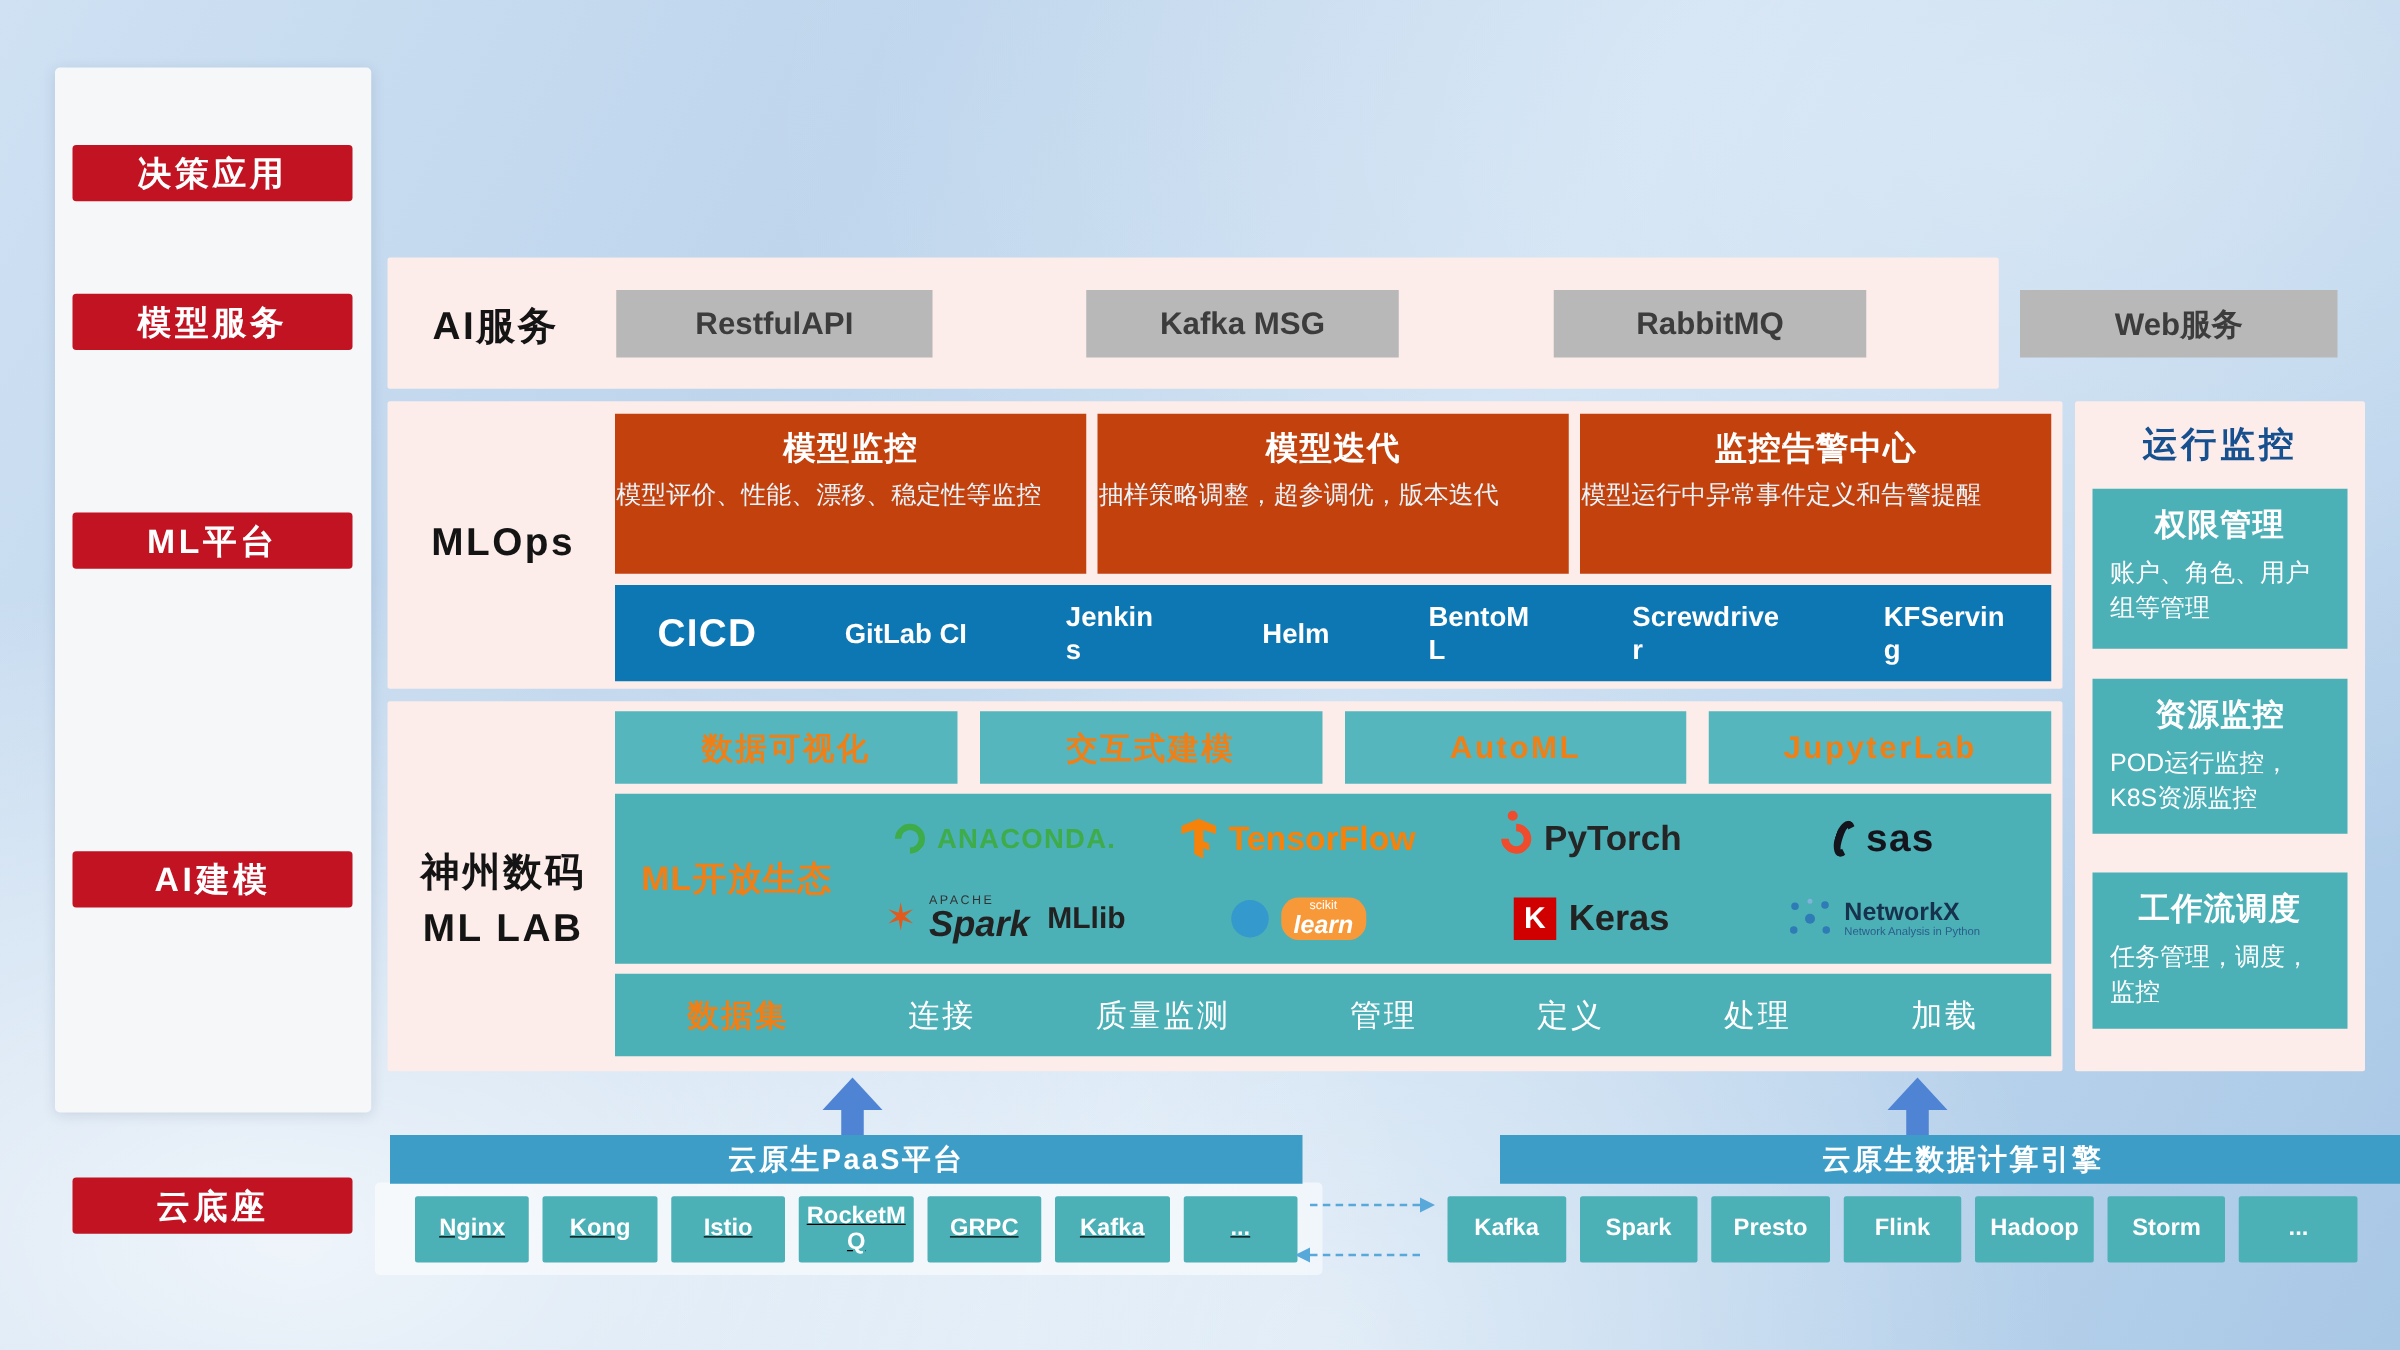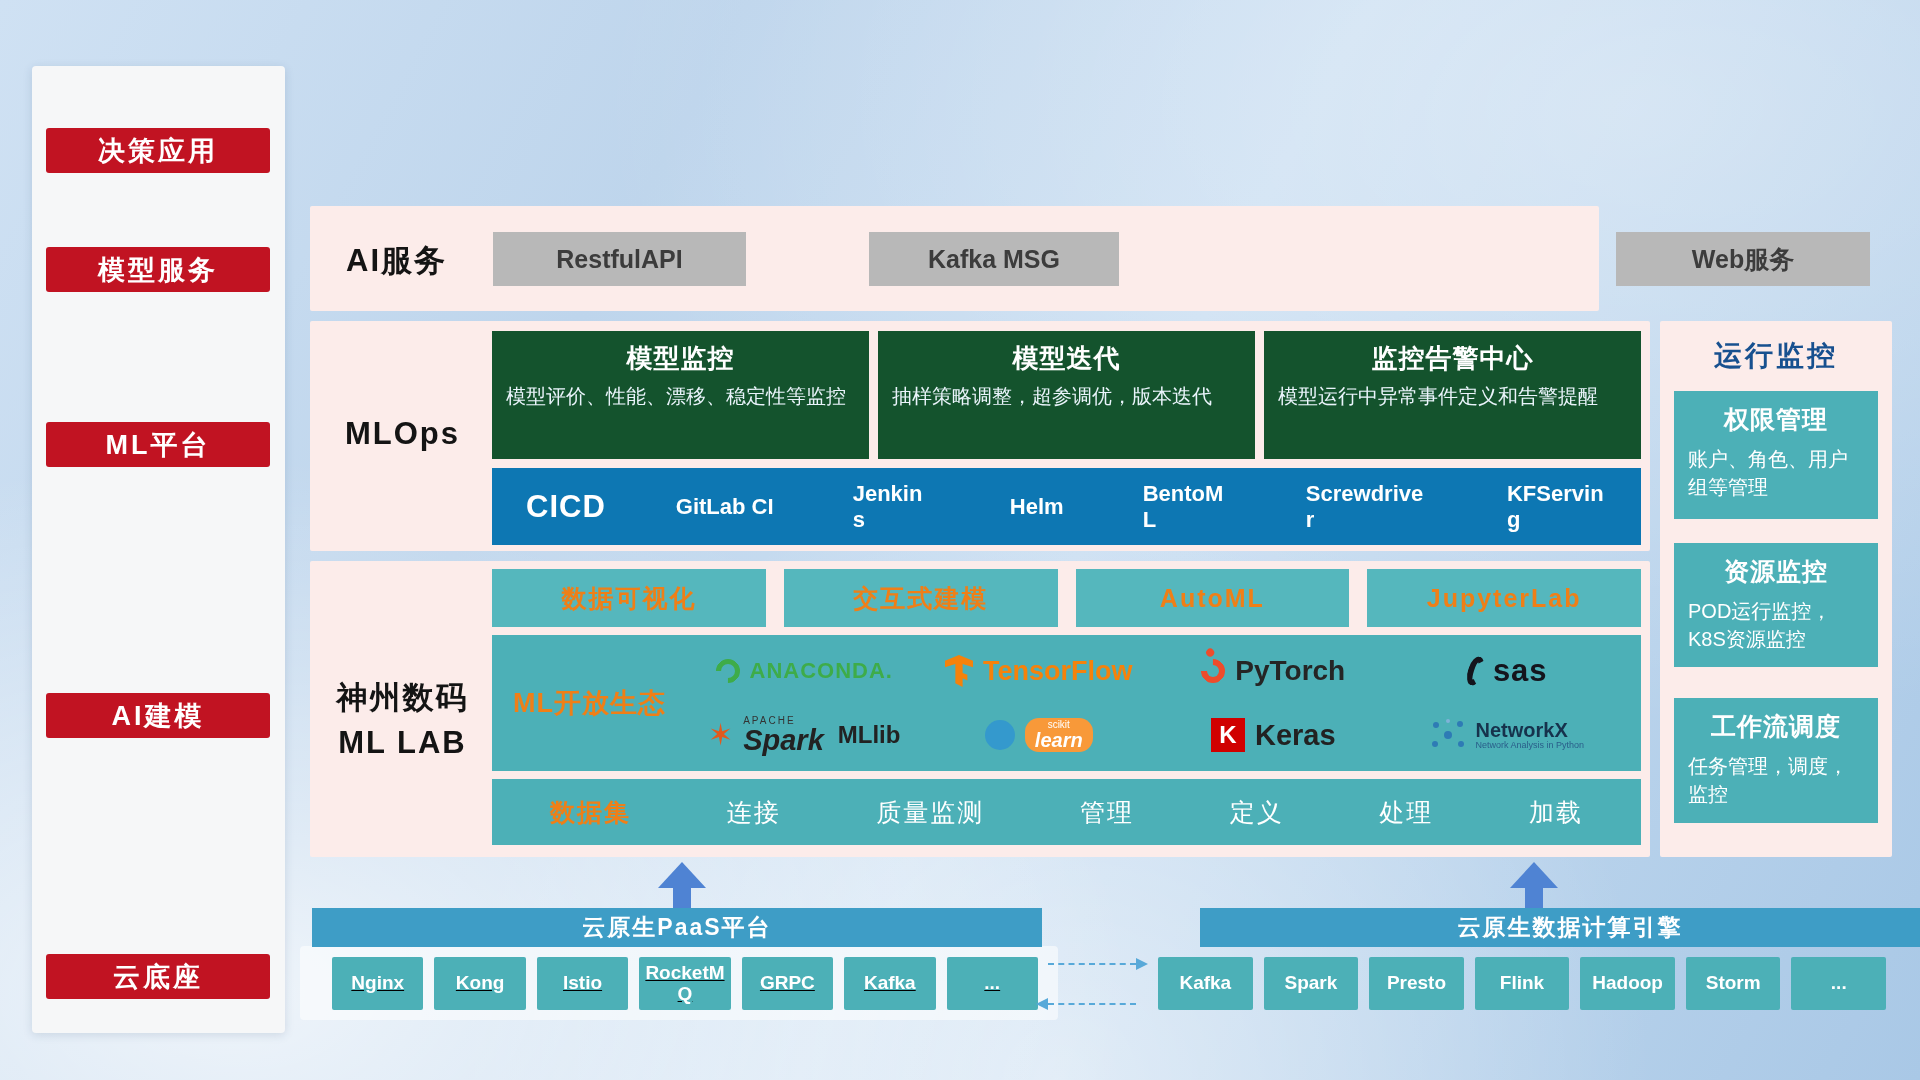--- a/index.html
+++ b/index.html
@@ -6,41 +6,41 @@
   body { font-family:"Liberation Sans","DejaVu Sans",sans-serif; }
   .stage{
     position:relative; width:1920px; height:1080px; overflow:hidden;
     background:
       radial-gradient(ellipse at 12% 92%, rgba(255,255,255,.75), rgba(255,255,255,0) 38%),
       radial-gradient(ellipse at 55% 100%, rgba(255,255,255,.5), rgba(255,255,255,0) 40%),
       radial-gradient(ellipse at 85% 10%, rgba(255,255,255,.35), rgba(255,255,255,0) 45%),
       linear-gradient(118deg,#cfe1f3 0%,#bed5ec 30%,#cbdff2 55%,#a9c8e6 100%);
   }
   
-  .sidebar{ position:absolute; left:32px; top:54px; width:253px; height:967px;
-    background:#f6f7f8; border-radius:4px; box-shadow:0 2px 10px rgba(40,70,110,.15);margin-top:12px; }
+  .sidebar{ position:absolute; left:44px; top:54px; width:253px; height:836px;
+    background:#f6f7f8; border-radius:4px; box-shadow:0 2px 10px rgba(40,70,110,.15); }
   .side-btn{ position:absolute; left:14px; width:224px; height:45px; background:#c11322;
     color:#fff; font-size:27px; font-weight:bold; letter-spacing:3px; border-radius:3px;
     display:flex; align-items:center; justify-content:center; }
   
   .panel{ position:absolute; background:#fcecea; border-radius:2px; }
   .p1{ left:310px; top:55px;  width:1582px; height:140px; }
   .p2{ left:310px; top:206px; width:1289px; height:105px; }
   .p3{ left:310px; top:321px; width:1340px; height:230px; }
   .p4{ left:310px; top:561px; width:1340px; height:296px; }
   .p5{ left:1660px; top:321px; width:232px; height:536px; }
   .section-label{ position:absolute; font-size:31px; font-weight:bold; color:#141414; letter-spacing:2px; }
   .row-text{ position:absolute; font-size:27px; color:#4f4f4f; letter-spacing:1px; }
   
   .gray-btn{ position:absolute; top:26px; height:54px; background:#b8b8b8; color:#3c3c3c;
     font-size:25px; font-weight:bold; display:flex; align-items:center; justify-content:center; }
   
   .mlops-label{ left:10px; top:95px; width:165px; text-align:center; }
   .mlops-cards{ position:absolute; left:182px; top:10px; width:1149px; height:128px; display:flex; gap:9px; }
-  .blue-card{ flex:1; background:#14532d; color:#fff; padding:10px 14px; }
+  .blue-card{ flex:1; background:#c2410c; color:#fff; padding:10px 1px; }
   .blue-card .t{ text-align:center; font-size:26px; font-weight:bold; margin-bottom:7px; letter-spacing:1px;}
   .blue-card .d{ font-size:20px; line-height:1.35; color:#eaf4fb; }
   .cicd{ position:absolute; left:182px; top:147px; width:1149px; height:77px; background:#0d77b3;
     color:#fff; display:flex; align-items:center; padding:0 34px; }
   .cicd-label{ font-size:31px; font-weight:bold; margin-right:70px; letter-spacing:1px; }
   .cicd-items{ flex:1; display:flex; justify-content:space-between; align-items:center; }
   .ci-item{ font-size:22px; font-weight:bold; line-height:1.15; }
   .ci-item.narrow{ word-break:break-all; }
   
   .mllab-label{ left:5px; top:115px; width:175px; text-align:center; line-height:1.45; }
@@ -133,20 +133,21 @@
     <div class="side-btn" style="top:356px">ML平台</div>
     <div class="side-btn" style="top:627px">AI建模</div>
     <div class="side-btn" style="top:888px">云底座</div>
   </div>
 
 
   <div class="panel p2">
     <div class="section-label" style="left:36px; top:34px">AI服务</div>
     <div class="gray-btn" style="left:183px; width:253px">RestfulAPI</div>
     <div class="gray-btn" style="left:559px; width:250px">Kafka MSG</div>
+    <div class="gray-btn" style="left:933px; width:250px">RabbitMQ</div>
     <div class="gray-btn" style="left:1306px; width:254px">Web服务</div>
   </div>
 
   <div class="panel p3">
     <div class="section-label mlops-label">MLOps</div>
     <div class="mlops-cards">
       <div class="blue-card">
         <div class="t">模型监控</div>
         <div class="d">模型评价、性能、漂移、稳定性等监控</div>
       </div>

